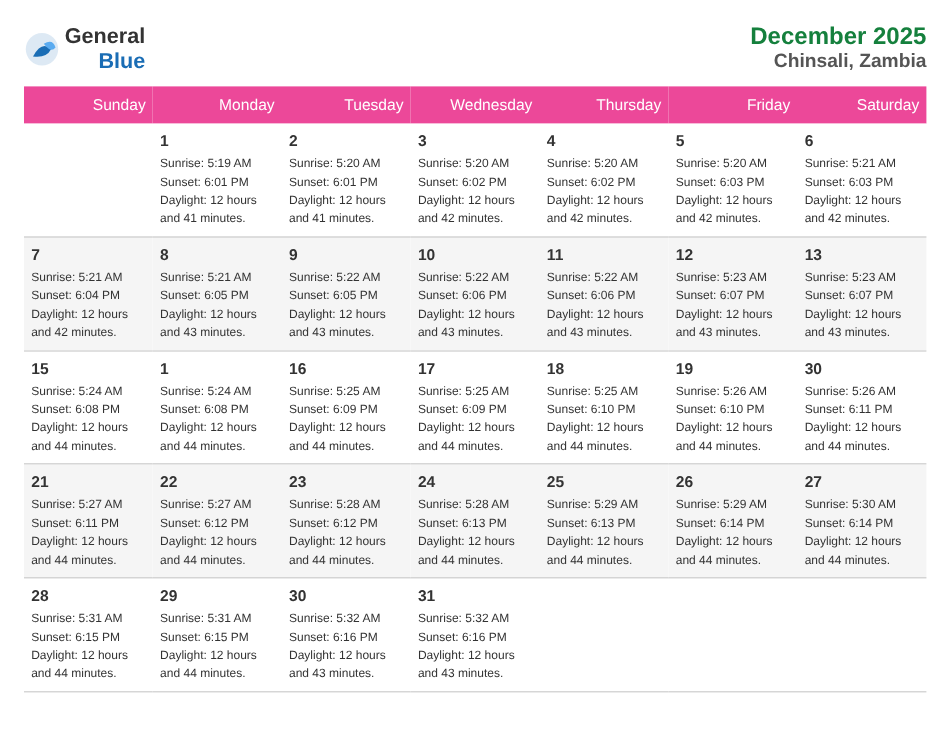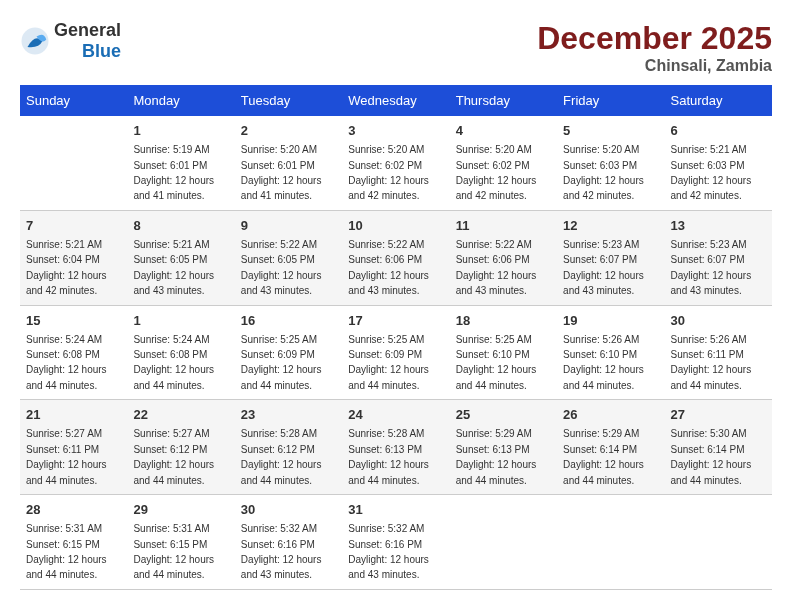--- a/index.html
+++ b/index.html
@@ -26,39 +26,39 @@
     .logo-blue { color: #1a6db5; margin-left: 28px; }
     .logo-icon {
       width: 30px;
       height: 30px;
       margin-right: 4px;
     }
     .title-block {
       text-align: right;
     }
     .title-block h1 {
-      font-size: 32px;
+      font-size: 20px;
       font-weight: bold;
-      color: #7f1d1d;
+      color: #15803d;
     }
     .title-block h2 {
       font-size: 16px;
       font-weight: bold;
       color: #555;
     }
     table {
       width: 100%;
       border-collapse: collapse;
       font-size: 11px;
     }
     thead tr th {
-      background-color: #1d4ed8;
+      background-color: #ec4899;
       color: #fff;
       padding: 8px 6px;
-      text-align: left;
+      text-align: right;
       font-size: 13px;
       font-weight: normal;
     }
     tbody tr {
       border-bottom: 1px solid #ccc;
     }
     tbody tr:nth-child(odd) {
       background-color: #fff;
     }
     tbody tr:nth-child(even) {

